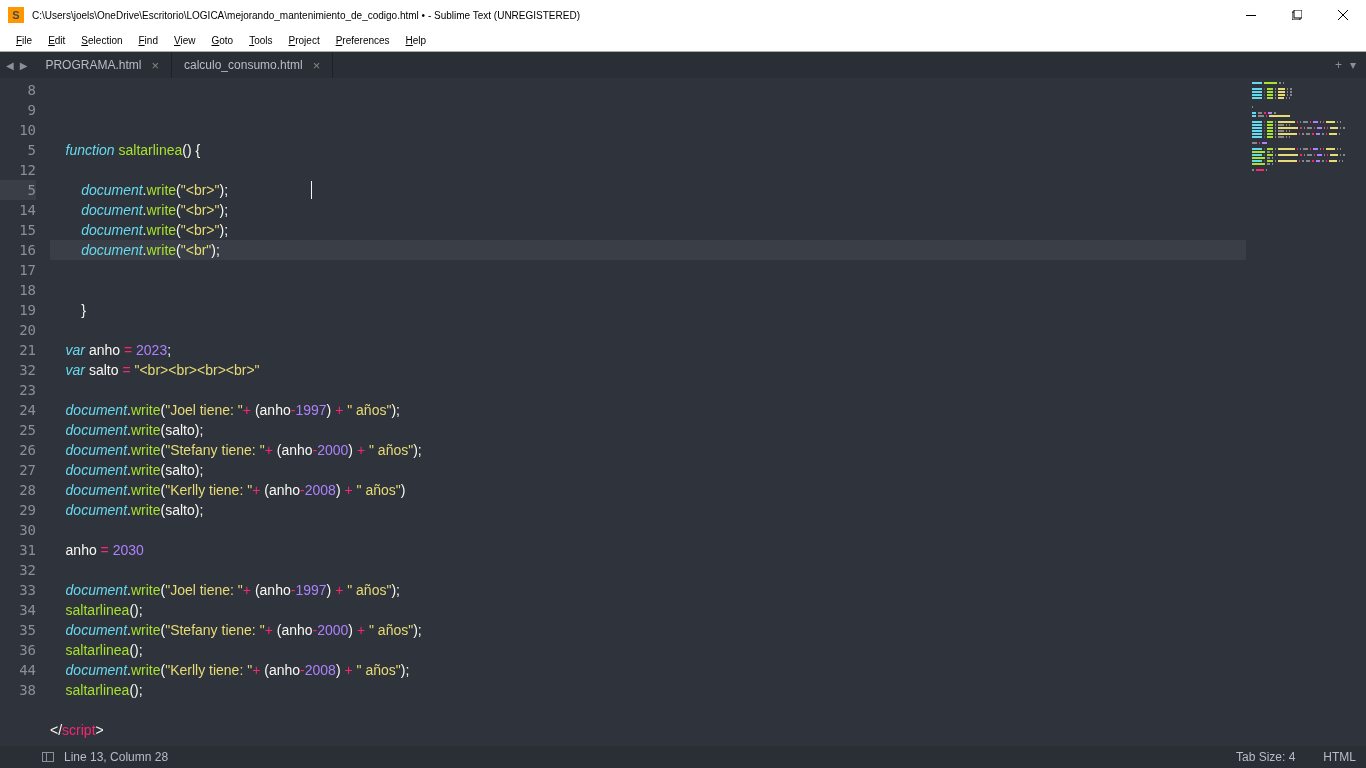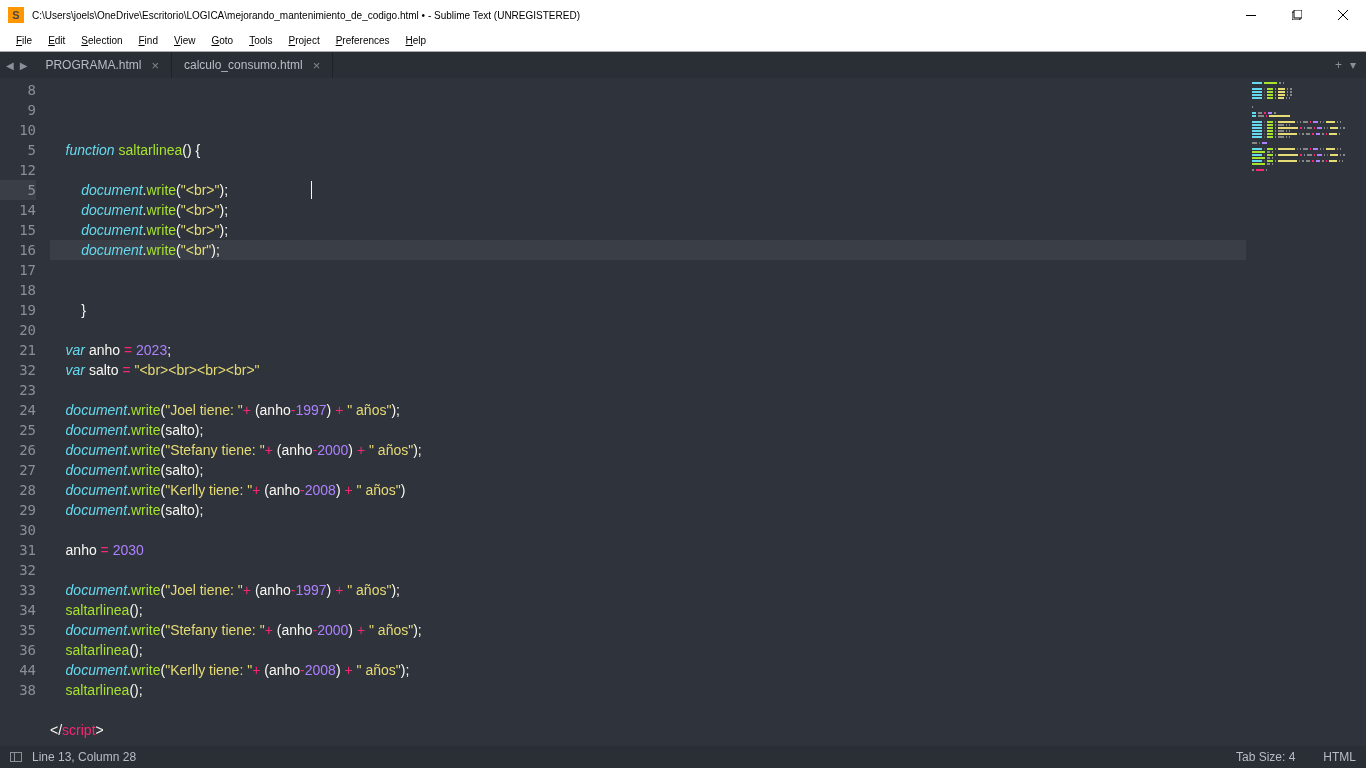--- a/index.html
+++ b/index.html
@@ -128,21 +128,21 @@
 
 .statusbar {
   height: 22px;
   background: #2a2e35;
   color: #b8bdc6;
   display: flex;
   align-items: center;
   padding: 0 10px;
   font-size: 12px;
 }
-.statusbar .sb-left { display: flex; align-items: center; gap: 10px; }
+.statusbar .sb-left { display: flex; align-items: center; gap: 10px; margin-left: 32px; }
 .statusbar .sb-right { margin-left: auto; display: flex; align-items: center; gap: 28px; }
 .sb-icon { width: 12px; height: 10px; border: 1px solid #8a8f98; position: relative; }
 .sb-icon::after { content: ""; position: absolute; left: 3px; top: 0; bottom: 0; width: 1px; background: #8a8f98; }
 </style>
 </head>
 <body>
 
 <div class="titlebar">
   <div class="titlebar-icon">S</div>
   <div class="titlebar-text">C:\Users\joels\OneDrive\Escritorio\LOGICA\mejorando_mantenimiento_de_codigo.html • - Sublime Text (UNREGISTERED)</div>

